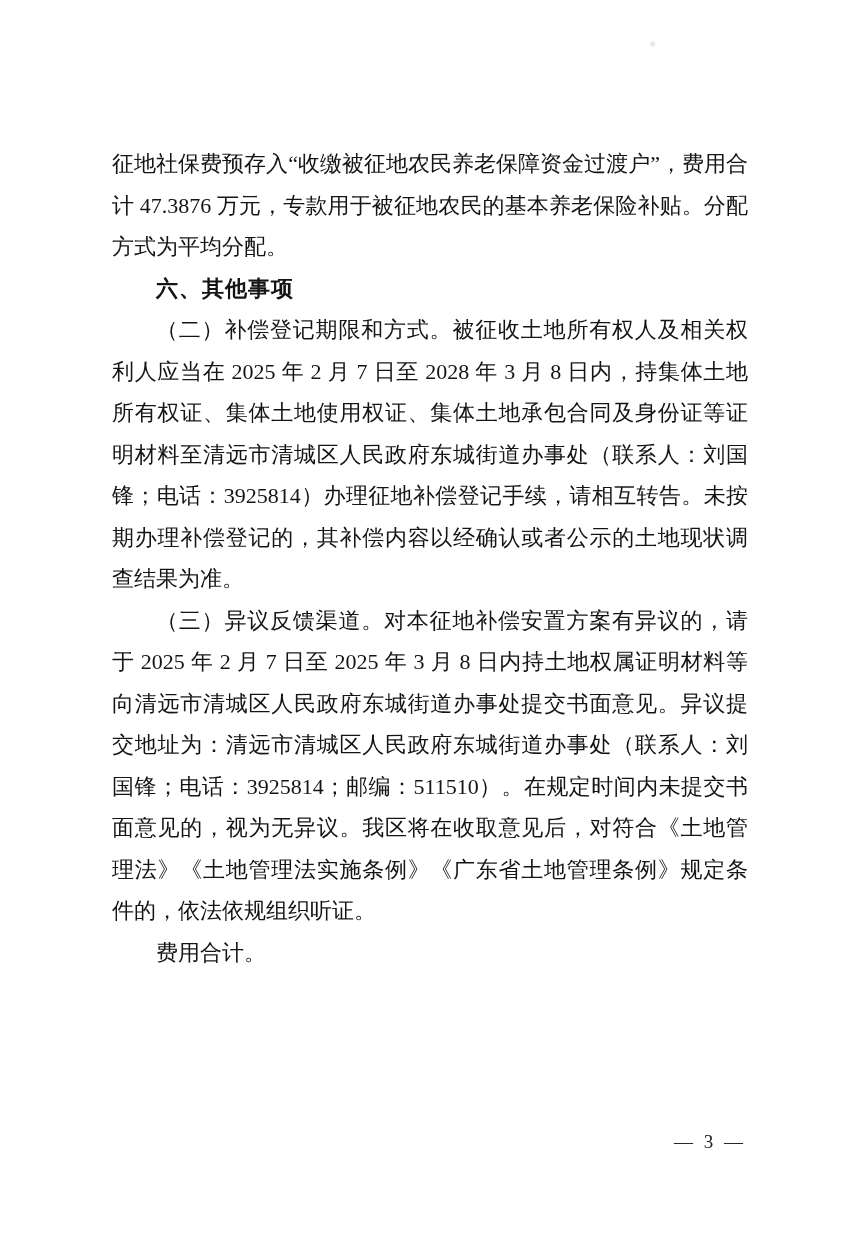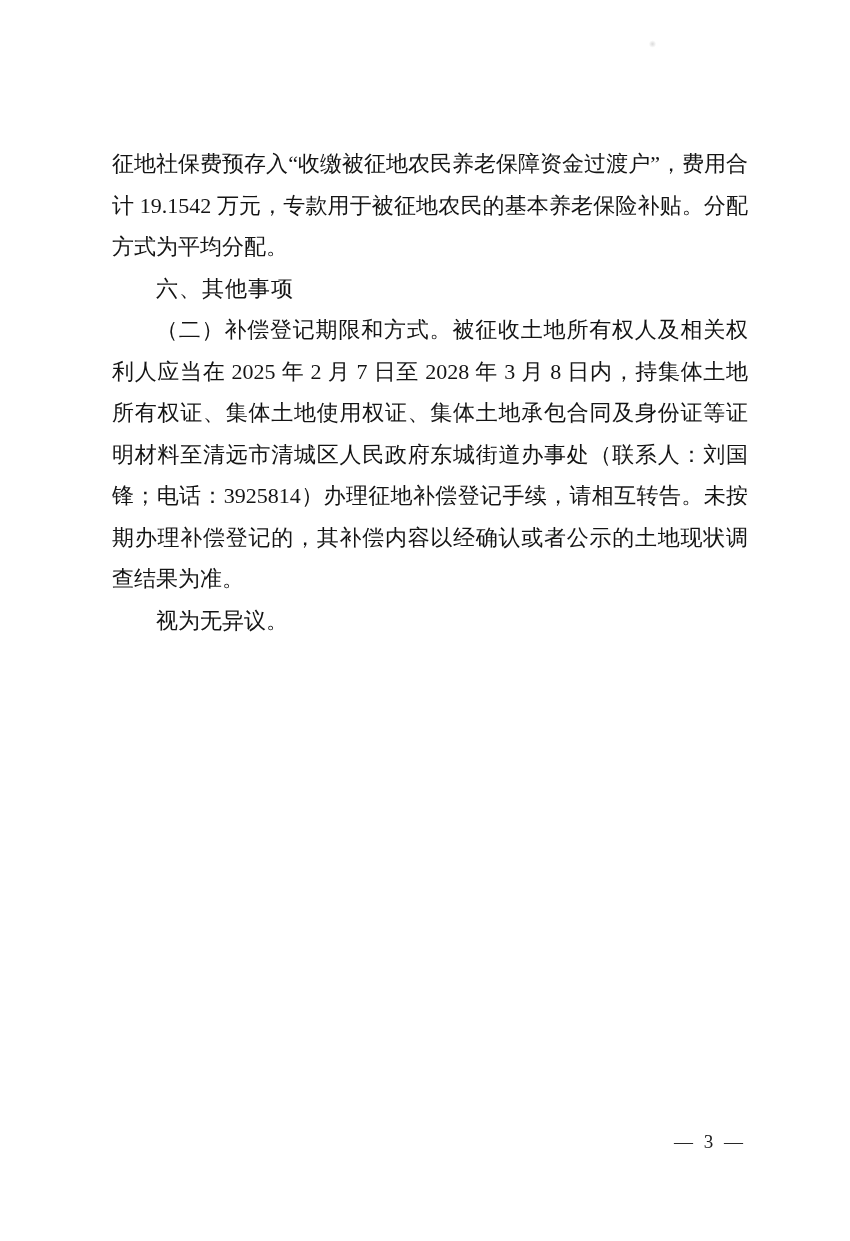--- a/index.html
+++ b/index.html
@@ -28,21 +28,21 @@
   }
   .doc-body p {
     margin: 0;
     padding: 0;
   }
   .para-indent {
     text-indent: 2em;
   }
   .section-heading {
     font-family: "Liberation Sans", "DejaVu Sans", sans-serif;
-    font-weight: normal;
+    font-weight: bold;
     text-indent: 2em;
     letter-spacing: 1px;
   }
   .page-number {
     position: absolute;
     right: 104px;
     top: 1128px;
     font-size: 19px;
     line-height: 28px;
     letter-spacing: 3px;
@@ -60,21 +60,22 @@
   }
 </style>
 </head>
 <body>
 
 <div class="page">
 
   <div class="scan-artifact"></div>
 
   <div class="doc-body">
-    <p>征地社保费预存入“收缴被征地农民养老保障资金过渡户”，费用合计 19.1542 万元，专款用于被征地农民的基本养老保险补贴。分配方式为平均分配。</p>
+    <p>征地社保费预存入“收缴被征地农民养老保障资金过渡户”，费用合计 47.3876 万元，专款用于被征地农民的基本养老保险补贴。分配方式为平均分配。</p>
     <p class="section-heading">六、其他事项</p>
     <p class="para-indent">（二）补偿登记期限和方式。被征收土地所有权人及相关权利人应当在 2025 年 2 月 7 日至 2028 年 3 月 8 日内，持集体土地所有权证、集体土地使用权证、集体土地承包合同及身份证等证明材料至清远市清城区人民政府东城街道办事处（联系人：刘国锋；电话：3925814）办理征地补偿登记手续，请相互转告。未按期办理补偿登记的，其补偿内容以经确认或者公示的土地现状调查结果为准。</p>
-    <p class="para-indent">视为无异议。</p>
+    <p class="para-indent">（三）异议反馈渠道。对本征地补偿安置方案有异议的，请于 2025 年 2 月 7 日至 2025 年 3 月 8 日内持土地权属证明材料等向清远市清城区人民政府东城街道办事处提交书面意见。异议提交地址为：清远市清城区人民政府东城街道办事处（联系人：刘国锋；电话：3925814；邮编：511510）。在规定时间内未提交书面意见的，视为无异议。我区将在收取意见后，对符合《土地管理法》《土地管理法实施条例》《广东省土地管理条例》规定条件的，依法依规组织听证。</p>
+    <p class="para-indent">费用合计。</p>
   </div>
 
   <div class="page-number">— 3 —</div>
 
 </div>
 
 </body></html>

